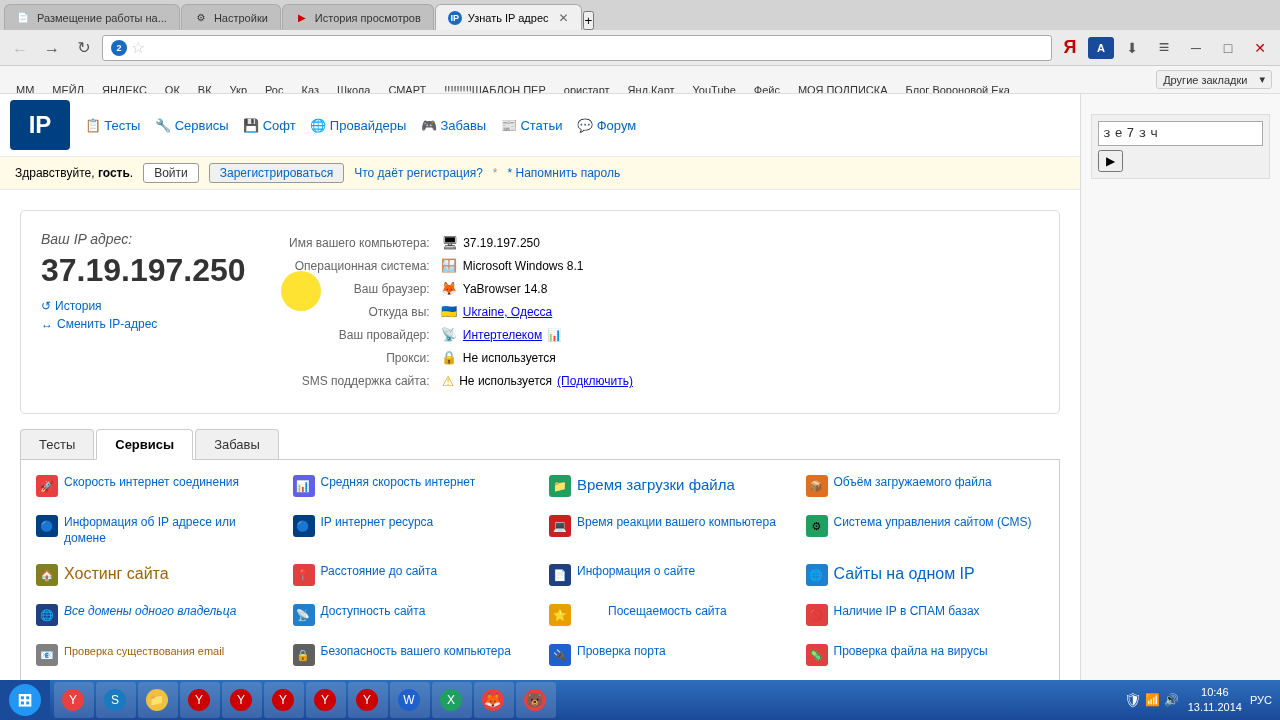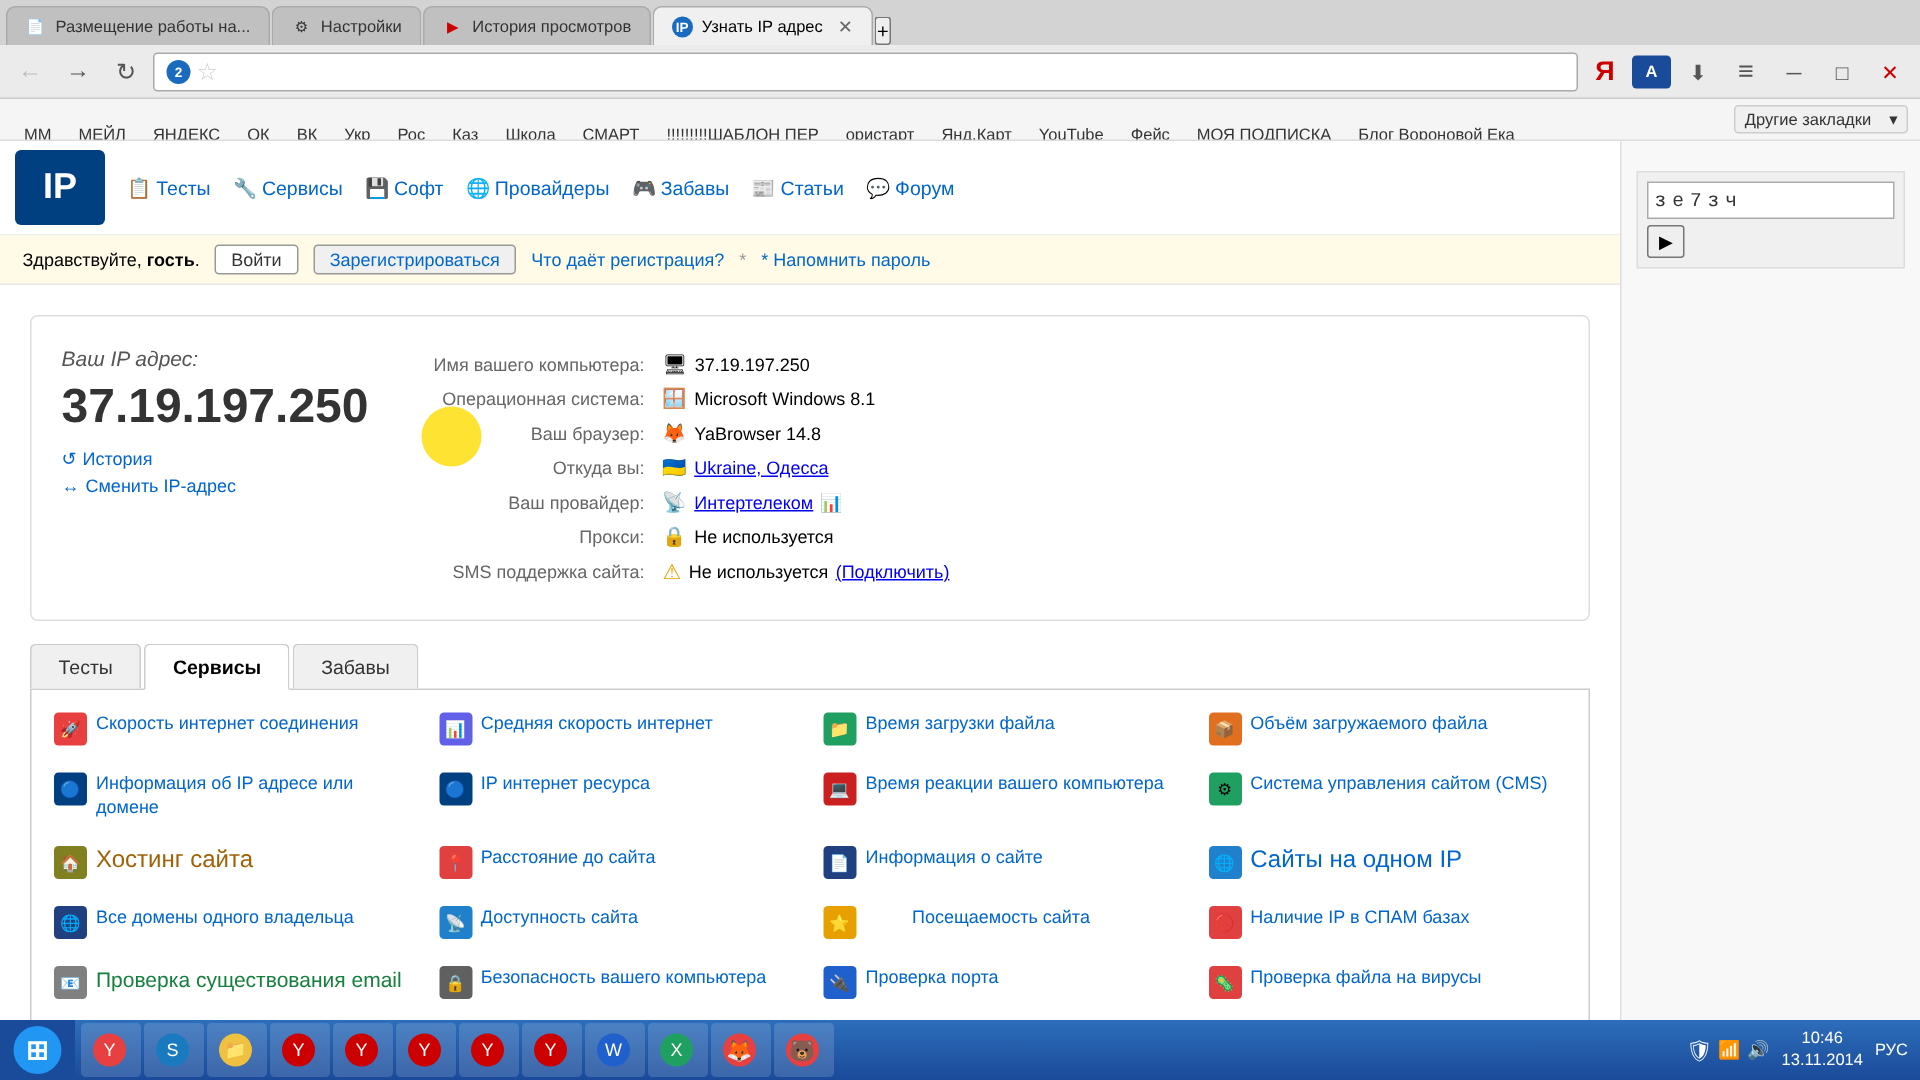--- a/index.html
+++ b/index.html
@@ -298,21 +298,21 @@
           <div class="service-item">
     <span style="width:22px;height:22px;min-width:22px;background:#e84040;border-radius:3px;display:flex;align-items:center;justify-content:center;font-size:11px;">🚀</span>
     <a href="#" style="color:#0066cc;text-decoration:none;font-size:12px;line-height:1.3;">Скорость интернет соединения</a>
   </div>
               <div class="service-item">
     <span style="width:22px;height:22px;min-width:22px;background:#6060e8;border-radius:3px;display:flex;align-items:center;justify-content:center;font-size:11px;">📊</span>
     <a href="#" style="color:#0066cc;text-decoration:none;font-size:12px;line-height:1.3;">Средняя скорость интернет</a>
   </div>
               <div class="service-item">
     <span style="width:22px;height:22px;min-width:22px;background:#20a060;border-radius:3px;display:flex;align-items:center;justify-content:center;font-size:11px;">📁</span>
-    <a href="#" style="color:#0066cc;text-decoration:none;font-size:12px;line-height:1.3;">Время загрузки файла</a>
+    <a href="#" style="color:#0066cc;text-decoration:none;font-size:15px;line-height:1.3;">Время загрузки файла</a>
   </div>
               <div class="service-item">
     <span style="width:22px;height:22px;min-width:22px;background:#e07020;border-radius:3px;display:flex;align-items:center;justify-content:center;font-size:11px;">📦</span>
     <a href="#" style="color:#0066cc;text-decoration:none;font-size:12px;line-height:1.3;">Объём загружаемого файла</a>
   </div>
               <div class="service-item">
     <span style="width:22px;height:22px;min-width:22px;background:#004080;border-radius:3px;display:flex;align-items:center;justify-content:center;font-size:11px;">🔵</span>
     <a href="#" style="color:#0066cc;text-decoration:none;font-size:12px;line-height:1.3;">Информация об IP адресе или домене</a>
   </div>
               <div class="service-item">
@@ -338,37 +338,37 @@
               <div class="service-item">
     <span style="width:22px;height:22px;min-width:22px;background:#204080;border-radius:3px;display:flex;align-items:center;justify-content:center;font-size:11px;">📄</span>
     <a href="#" style="color:#0066cc;text-decoration:none;font-size:12px;line-height:1.3;">Информация о сайте</a>
   </div>
               <div class="service-item">
     <span style="width:22px;height:22px;min-width:22px;background:#2080cc;border-radius:3px;display:flex;align-items:center;justify-content:center;font-size:11px;">🌐</span>
     <a href="#" style="color:#0066cc;text-decoration:none;font-size:16px;line-height:1.3;">Сайты на одном IP</a>
   </div>
               <div class="service-item">
     <span style="width:22px;height:22px;min-width:22px;background:#204080;border-radius:3px;display:flex;align-items:center;justify-content:center;font-size:11px;">🌐</span>
-    <a href="#" style="color:#0066cc;text-decoration:none;font-size:12px;line-height:1.3;">Все домены одного владельца</a>
+    <a href="#" style="color:#0066cc;text-decoration:none;font-size:12px;line-height:1.3;font-style:italic;">Все домены одного владельца</a>
   </div>
               <div class="service-item">
     <span style="width:22px;height:22px;min-width:22px;background:#2080cc;border-radius:3px;display:flex;align-items:center;justify-content:center;font-size:11px;">📡</span>
     <a href="#" style="color:#0066cc;text-decoration:none;font-size:12px;line-height:1.3;">Доступность сайта</a>
   </div>
               <div class="service-item">
     <span style="width:22px;height:22px;min-width:22px;background:#e8a000;border-radius:3px;display:flex;align-items:center;justify-content:center;font-size:11px;">⭐</span>
     <a href="#" style="color:#0066cc;text-decoration:none;font-size:12px;line-height:1.3;margin-left:31px;">Посещаемость сайта</a>
   </div>
               <div class="service-item">
     <span style="width:22px;height:22px;min-width:22px;background:#e04040;border-radius:3px;display:flex;align-items:center;justify-content:center;font-size:11px;">🚫</span>
     <a href="#" style="color:#0066cc;text-decoration:none;font-size:12px;line-height:1.3;">Наличие IP в СПАМ базах</a>
   </div>
               <div class="service-item">
     <span style="width:22px;height:22px;min-width:22px;background:#808080;border-radius:3px;display:flex;align-items:center;justify-content:center;font-size:11px;">📧</span>
-    <a href="#" style="color:#15803d;text-decoration:none;font-size:14px;line-height:1.3;">Проверка существования email</a>
+    <a href="#" style="color:#a16207;text-decoration:none;font-size:11px;line-height:1.3;">Проверка существования email</a>
   </div>
               <div class="service-item">
     <span style="width:22px;height:22px;min-width:22px;background:#606060;border-radius:3px;display:flex;align-items:center;justify-content:center;font-size:11px;">🔒</span>
     <a href="#" style="color:#0066cc;text-decoration:none;font-size:12px;line-height:1.3;">Безопасность вашего компьютера</a>
   </div>
               <div class="service-item">
     <span style="width:22px;height:22px;min-width:22px;background:#2060cc;border-radius:3px;display:flex;align-items:center;justify-content:center;font-size:11px;">🔌</span>
     <a href="#" style="color:#0066cc;text-decoration:none;font-size:12px;line-height:1.3;">Проверка порта</a>
   </div>
               <div class="service-item">

